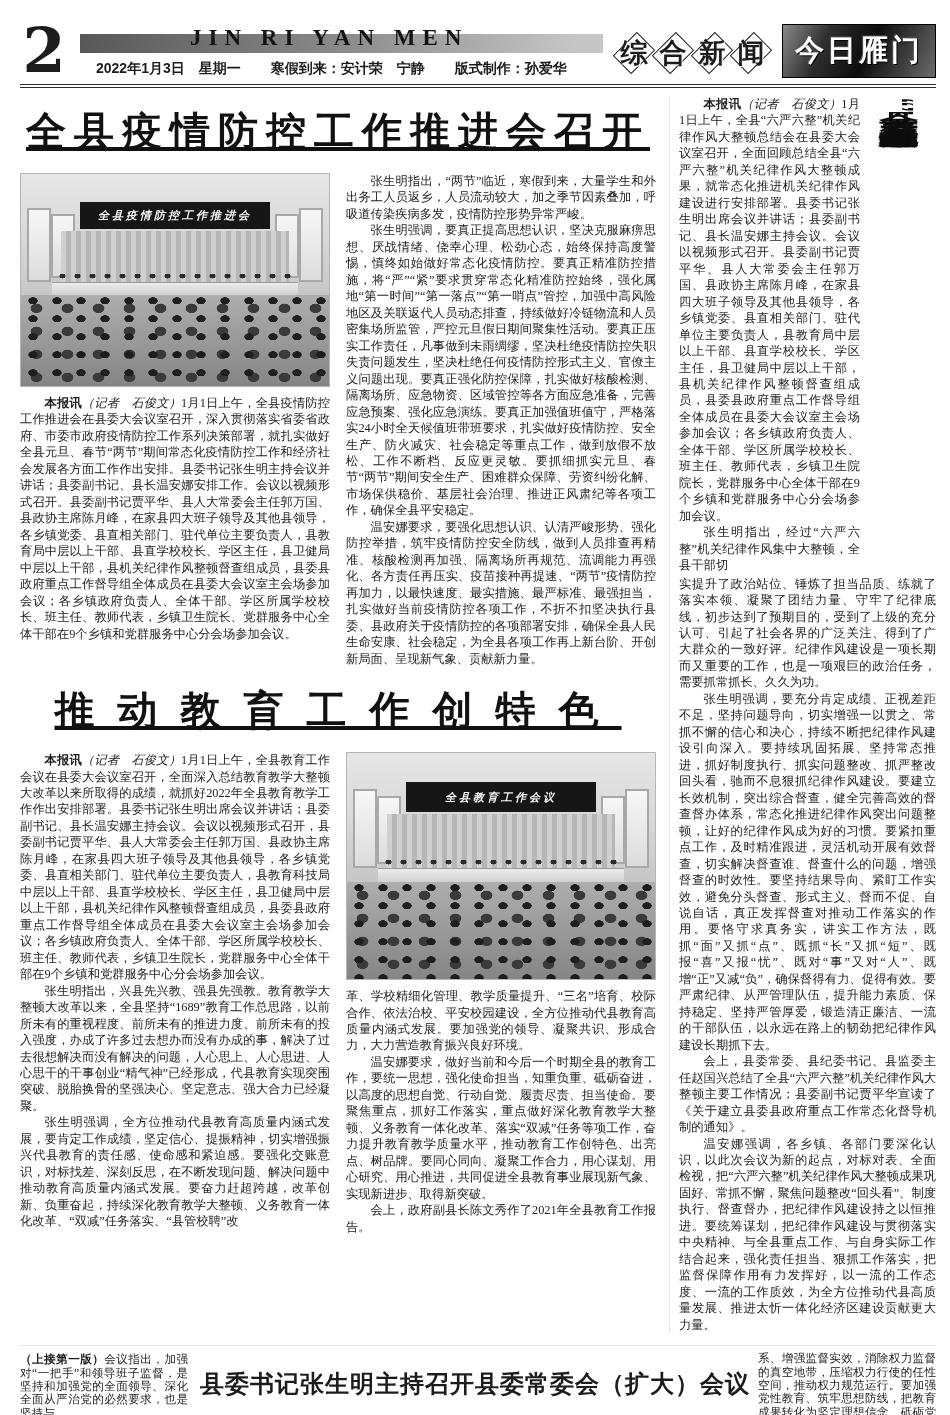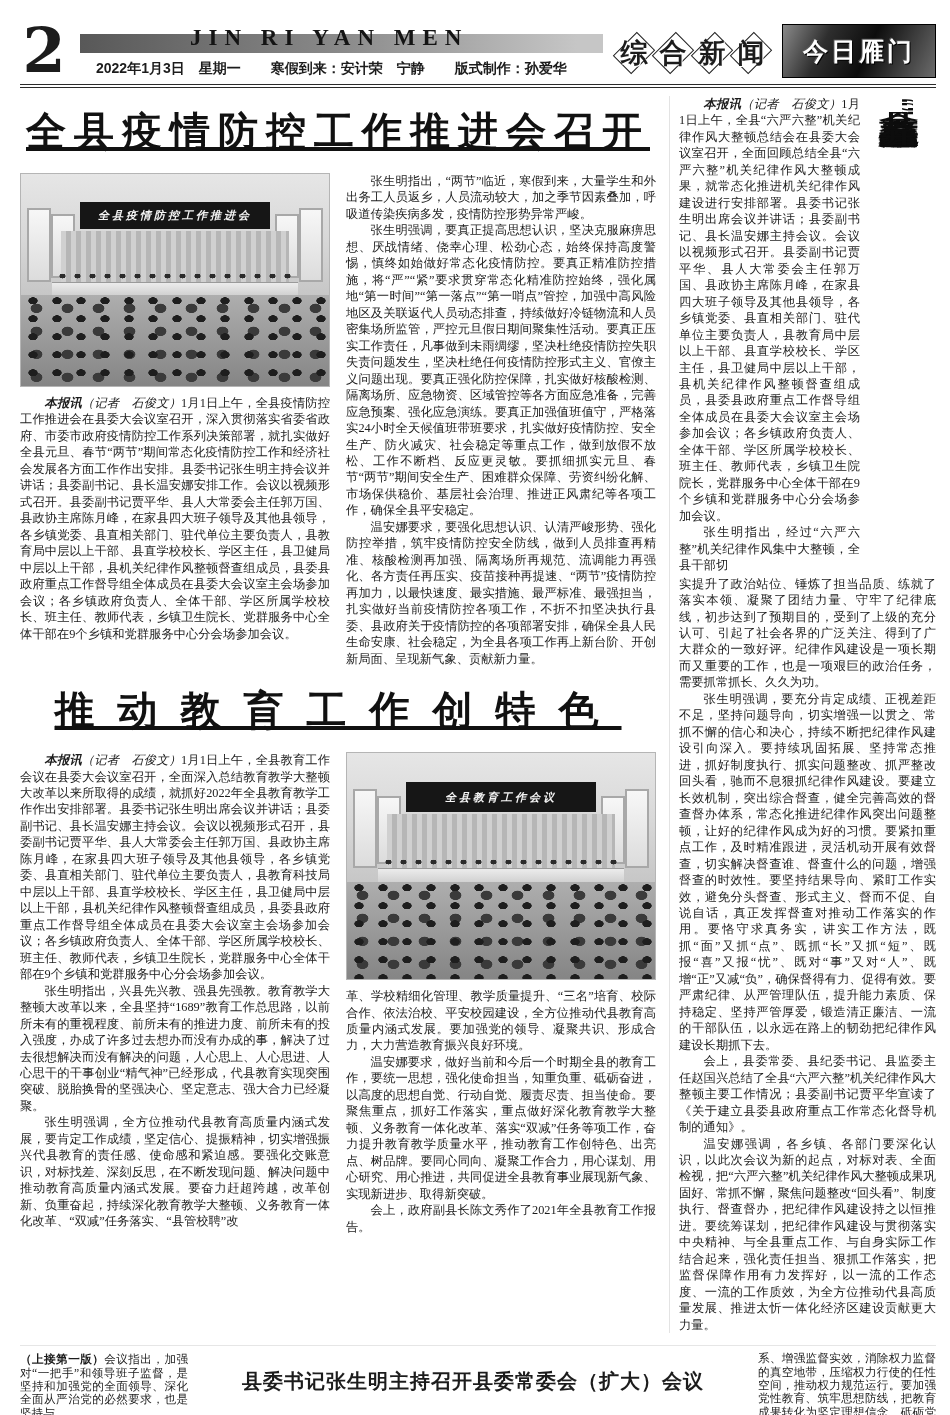--- a/index.html
+++ b/index.html
@@ -17,38 +17,38 @@
   .dateline{display:flex;gap:30px;padding:7px 0 0 16px;font-family:"Liberation Sans",sans-serif;
      font-weight:bold;font-size:14px;white-space:nowrap;}
   .section-title{display:flex;gap:1px;margin-bottom:2px;}
   .sec-char{position:relative;width:38px;height:46px;display:flex;align-items:center;justify-content:center;
      font-family:"Liberation Sans",sans-serif;font-weight:900;font-size:27px;}
   .sec-char::before{content:"";position:absolute;inset:6px;transform:rotate(45deg);border:1.5px solid #222;}
   .sec-char span{position:relative;z-index:1;text-shadow:1px 1px 0 #fff;}
   .logo-box{width:152px;height:52px;margin-bottom:0;border:1px solid #000;
      background:linear-gradient(115deg,#8a8a8a 0%,#2e2e2e 28%,#0d0d0d 55%,#6b6b6b 100%);
      color:#fff;display:flex;align-items:center;justify-content:center;
-     font-family:"Liberation Sans",sans-serif;font-weight:900;font-size:25px;letter-spacing:3px;
+     font-family:"Liberation Sans",sans-serif;font-weight:900;font-size:29px;letter-spacing:3px;
      text-shadow:1px 1px 0 #000,-1px -1px 0 #555;}
   .hdr-rule{margin-top:6px;height:2px;border-top:1px solid #2a2a2a;border-bottom:1px solid #2a2a2a;}
 
   
   .main{display:flex;margin-top:8px;}
   .left-region{width:636px;}
   .right-region{flex:1;min-width:0;margin-left:13px;padding-left:9px;border-left:1px solid #e3e3e3;}
 
   .headline-big{font-family:"Liberation Sans",sans-serif;font-weight:900;text-align:center;color:#111;text-decoration:underline;}
   .hl1{font-size:40px;letter-spacing:8px;margin:8px 0 14px;}
   .hl2{font-size:40px;letter-spacing:23px;margin:16px 0 14px;}
 
   .art-cols{display:flex;gap:16px;}
   .art-col{flex:1;min-width:0;}
   .body-text p{margin:0;text-align:justify;font-size:12.3px;line-height:1.34;text-indent:2em;}
   .body-text p.cont{text-indent:0;}
-  .lead-tag{font-weight:bold;font-family:"Liberation Sans",sans-serif;font-style:italic;}
+  .lead-tag{font-weight:bold;font-family:"Liberation Sans",sans-serif;}
   .lead-reporter{font-style:italic;}
 
   
   .photo{position:relative;overflow:hidden;border:1px solid #b5b5b5;margin-bottom:8px;
      background:linear-gradient(#e6e6e6 0%,#d8d8d8 30%,#c6c6c6 58%,#969696 100%);font-style:italic;}
   .photo1{height:212px;} .photo2{height:226px;}
   .ph-banner{position:absolute;left:19%;right:19%;top:13%;height:13%;background:#161616;color:#f4f4f4;
      display:flex;align-items:center;justify-content:center;font-family:"Liberation Sans",sans-serif;
      font-weight:bold;font-size:11px;letter-spacing:3px;white-space:nowrap;}
   .ph-curtain{position:absolute;left:13%;right:13%;top:27%;height:24%;
@@ -79,21 +79,21 @@
      font-family:"Liberation Sans",sans-serif;font-weight:900;font-size:30px;color:#0d0d0d;}
   .r3-wide{margin-top:2px;}
 
   
   .bottom{margin-top:12px;padding-top:6px;border-top:1px solid #e6e6e6;}
   .bottom p{margin:0;text-align:justify;font-size:11.6px;line-height:1.16;text-indent:2em;}
   .bottom p.cont{text-indent:0;}
   .b-row1{display:flex;gap:12px;align-items:flex-start;}
   .b-intro{width:168px;flex:none;}
   .b-headline{flex:1;min-width:0;font-family:"Liberation Sans",sans-serif;font-weight:900;
-     font-size:20px;text-align:center;padding-top:16px;letter-spacing:1px;white-space:nowrap;}
+     font-size:24px;text-align:center;padding-top:16px;letter-spacing:1px;white-space:nowrap;}
   .b-col3start{width:178px;flex:none;}
   .note-bold{font-weight:bold;font-family:"Liberation Sans",sans-serif;}
 </style>
 </head>
 <body>
 
 <div class="page">
 
   <div class="hdr">
     <div class="pagenum">2</div>

